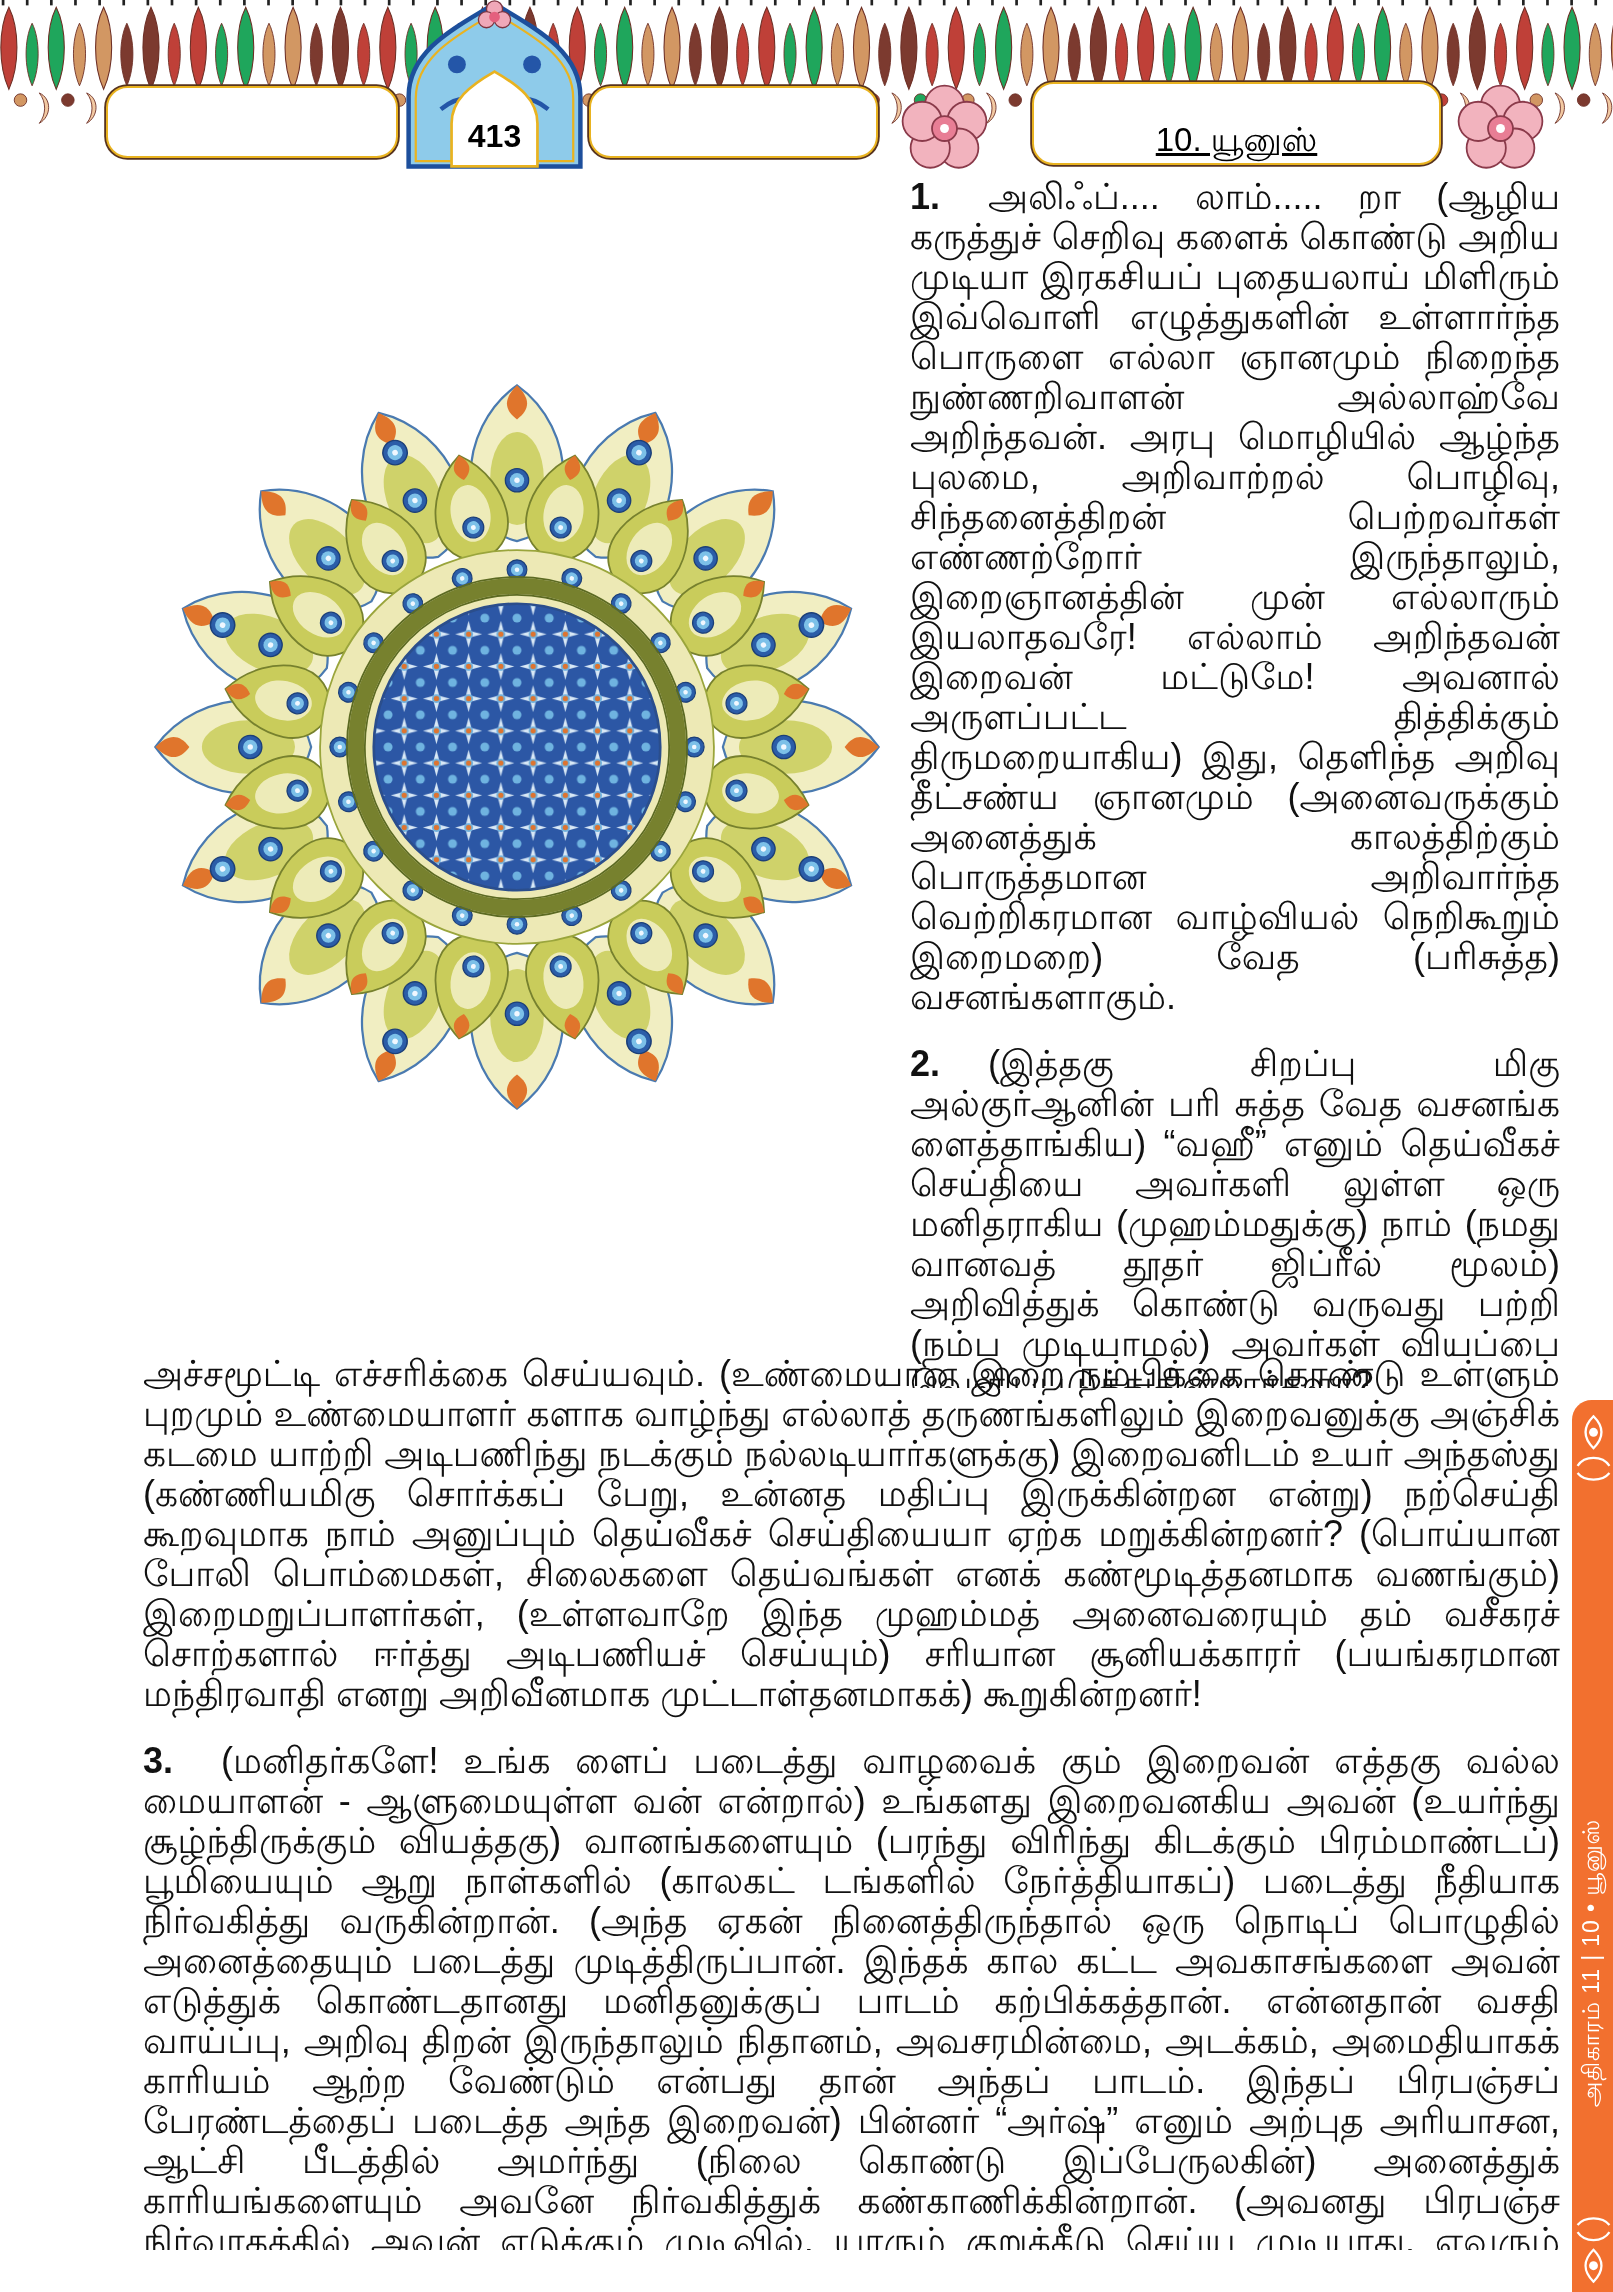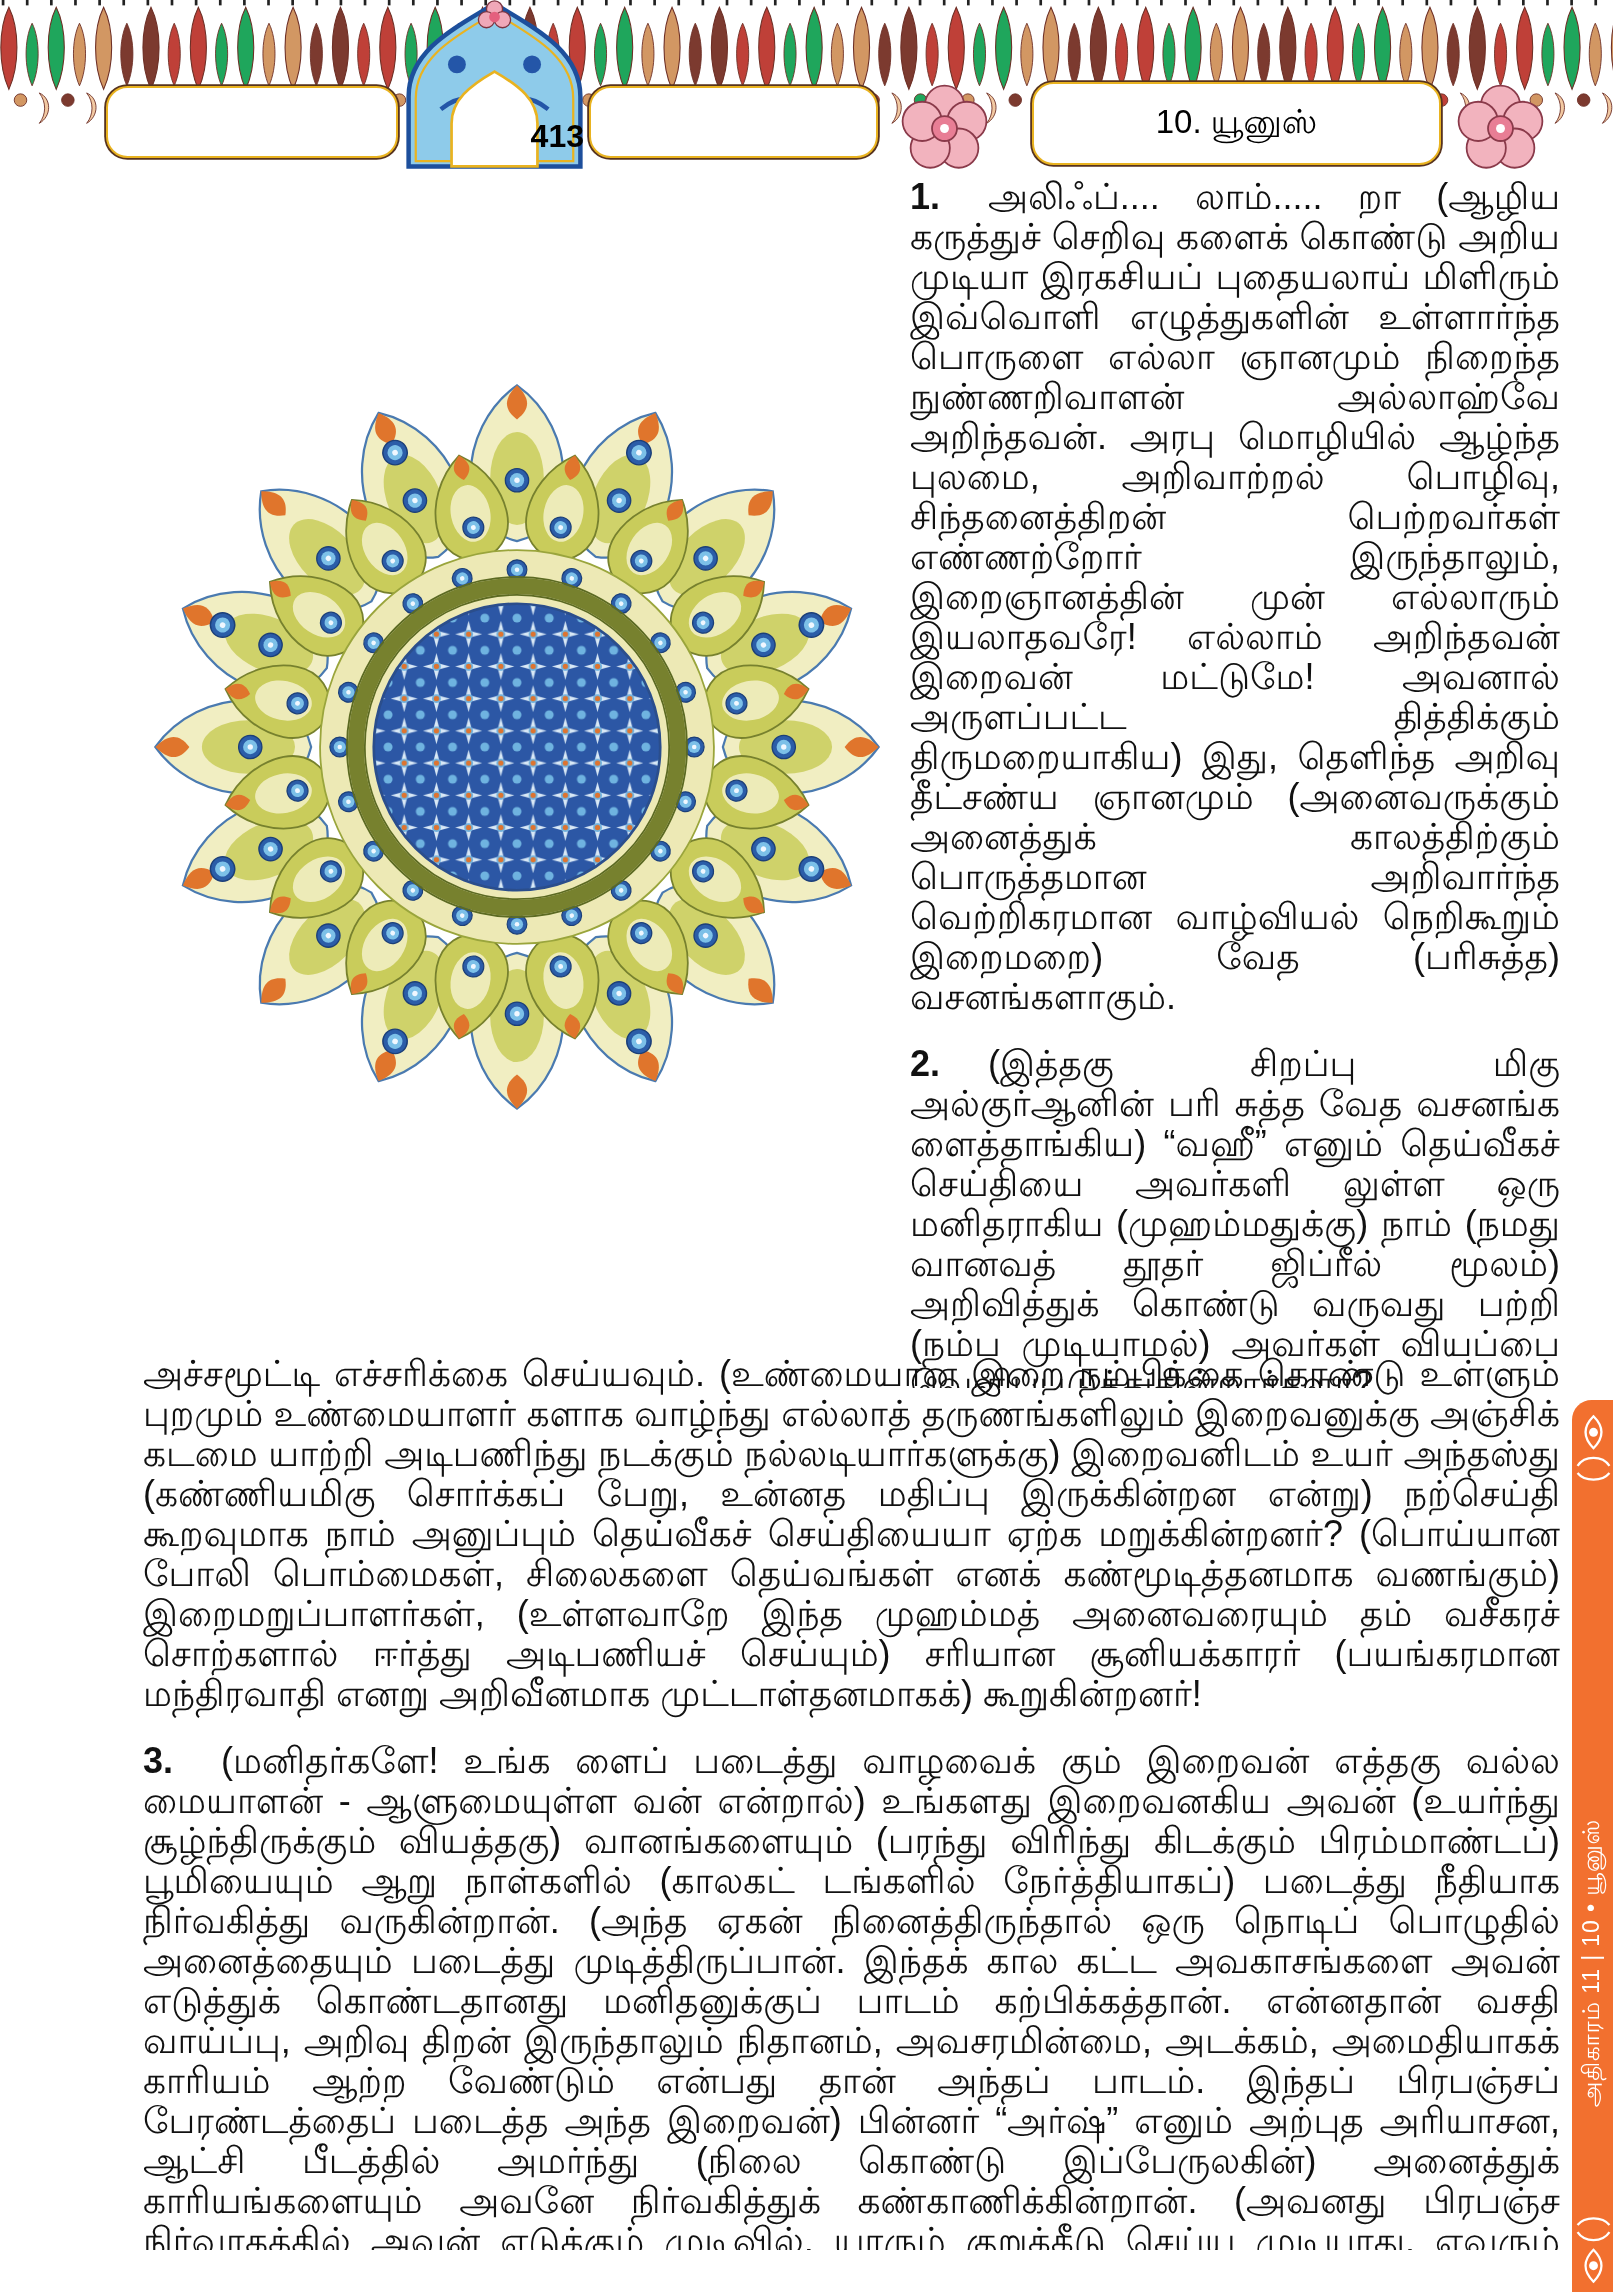--- a/index.html
+++ b/index.html
@@ -5,24 +5,24 @@
   html,body{margin:0;padding:0;background:#fff;}
   .page{position:relative;width:1614px;height:2293px;background:#fff;overflow:hidden;
         font-family:"Liberation Sans",sans-serif;color:#111;}
   
   .header{position:absolute;left:0;top:0;width:1614px;height:175px;}
   #border-svg{position:absolute;left:0;top:0;}
   .cartouche{position:absolute;background:#fff;border:2.7px solid #E9B320;border-radius:21.5px;
              box-shadow:0 0 0 1.8px #57331f;}
   .c-left{left:106px;top:86px;width:288px;height:68px;}
   .c-mid{left:589px;top:86px;width:285px;height:68px;}
-  .c-title{left:1032px;top:82px;width:405px;height:79px;display:flex;align-items:center;
-           justify-content:center;font-size:33px;color:#000;}
+  .c-title{left:1032px;top:82px;width:405px;height:79px;display:flex;align-items:flex-end;
+           justify-content:center;font-size:33px;color:#000;text-decoration:underline;}
   .arch{position:absolute;left:405px;top:0;}
-  .page-num{position:absolute;left:405px;top:118px;width:179px;text-align:right;
+  .page-num{position:absolute;left:405px;top:118px;width:179px;text-align:center;
             font-size:32px;font-weight:bold;color:#000;}
   .flower{position:absolute;top:75px;}
   .f1{left:891px;}
   .f2{left:1447px;}
   
   #mandala{position:absolute;left:150px;top:380px;}
   
   .verse{font-size:36px;line-height:40px;text-align:justify;margin:0 0 27px 0;}
   .vnum{font-weight:bold;}
   .numgap{display:inline-block;width:48px;}

